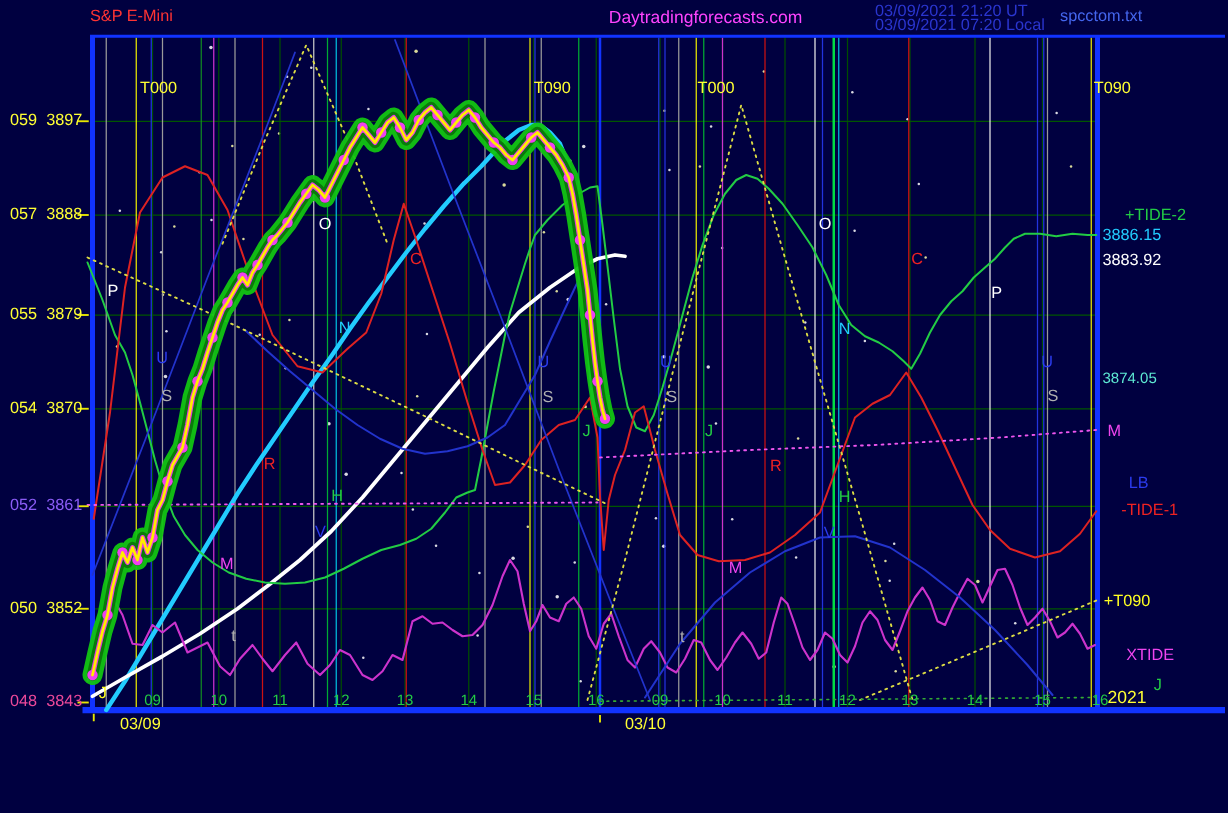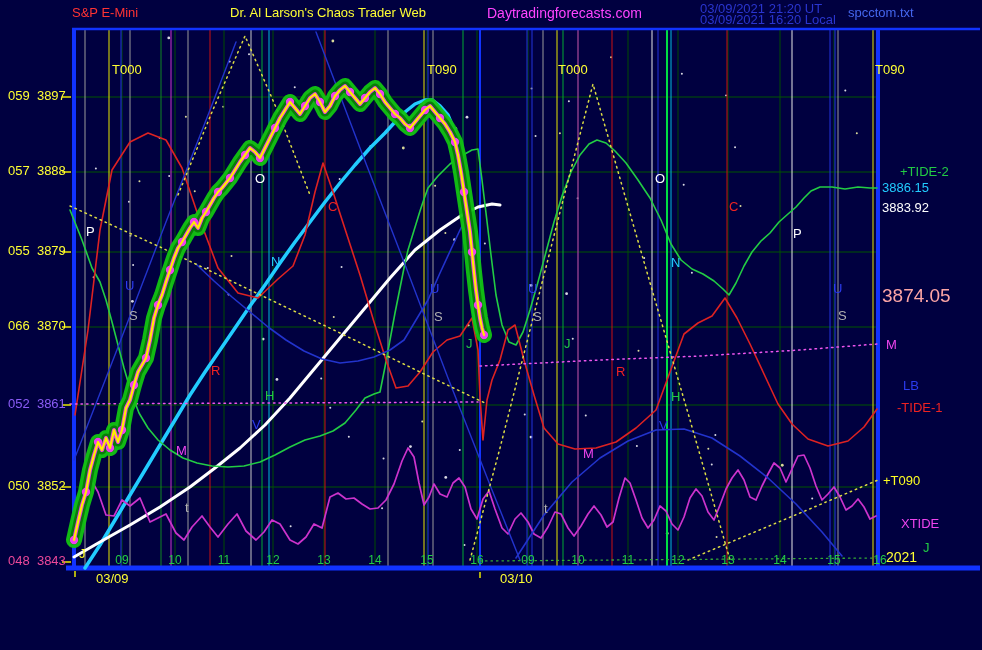--- a/index.html
+++ b/index.html
@@ -12,24 +12,23 @@
   .t-dblue{color:#2a35cf;font-size:13px;}
   .t-blue{color:#4466ee;font-size:13px;}
   .copyright{color:#ffff33;font-size:13px;}
   svg text{font-family:"Liberation Sans",sans-serif;}
 </style>
 </head>
 <body>
 
 <div class="screen">
   <div class="txt t-red" style="left:72px;top:6px">S&amp;P E-Mini</div>
-  <div class="txt t-yel" style="left:230px;top:6px">Dr. Al Larson's Chaos Trader Web</div>
   <div class="txt t-mag" style="left:487px;top:6px">Daytradingforecasts.com</div>
   <div class="txt t-dblue" style="left:700px;top:2px">03/09/2021 21:20 UT</div>
-  <div class="txt t-dblue" style="left:700px;top:13px">03/09/2021 16:20 Local</div>
+  <div class="txt t-dblue" style="left:700px;top:13px">03/09/2021 07:20 Local</div>
   <div class="txt t-blue" style="left:848px;top:6px">spcctom.txt</div>
 
   <svg id="chart-svg" width="982" height="650" style="position:absolute;left:0;top:0">
       <circle cx="782.2777134773662" cy="465.25411522633743" r="1.4" fill="#ffffaa" opacity="0.85"></circle>
       <circle cx="524.734246399177" cy="414.545524691358" r="1" fill="#ffffff" opacity="0.85"></circle>
       <circle cx="636.8821373456791" cy="445.93569958847735" r="1" fill="#ffffff" opacity="0.85"></circle>
       <circle cx="667.2399048353909" cy="533.4987139917696" r="1.4" fill="#ffffaa" opacity="0.85"></circle>
       <circle cx="223.21495627572017" cy="106.8641975308642" r="1" fill="#ffffaa" opacity="0.85"></circle>
       <circle cx="207.77025462962965" cy="267.8840020576132" r="1" fill="#ffffff" opacity="0.85"></circle>
       <circle cx="611.0909850823045" cy="57.29886831275721" r="1" fill="#ffffaa" opacity="0.85"></circle>
@@ -251,21 +250,21 @@
       <line x1="62" y1="487" x2="71" y2="487" stroke="#e8e800" stroke-width="1.5"></line>
       <line x1="62" y1="562" x2="71" y2="562" stroke="#e8e800" stroke-width="1.5"></line>
       <line x1="75" y1="571" x2="75" y2="577" stroke="#e8e800" stroke-width="1.5"></line>
       <line x1="480" y1="572" x2="480" y2="578" stroke="#e8e800" stroke-width="1.5"></line>
     </svg>
 
   <div id="label-layer">
       <div class="txt" style="left: 8px; top: 89px; color: rgb(255, 255, 51); font-size: 13px;">059  3897</div>
       <div class="txt" style="left: 8px; top: 164px; color: rgb(255, 255, 51); font-size: 13px;">057  3888</div>
       <div class="txt" style="left: 8px; top: 244px; color: rgb(255, 255, 51); font-size: 13px;">055  3879</div>
-      <div class="txt" style="left: 8px; top: 319px; color: rgb(255, 255, 51); font-size: 13px;">066  3870</div>
+      <div class="txt" style="left: 8px; top: 319px; color: rgb(255, 255, 51); font-size: 13px;">054  3870</div>
       <div class="txt" style="left: 8px; top: 397px; color: #8b5cf6; font-size: 13px;">052  3861</div>
       <div class="txt" style="left: 8px; top: 479px; color: rgb(255, 255, 51); font-size: 13px;">050  3852</div>
       <div class="txt" style="left: 8px; top: 554px; color: #ec4899; font-size: 13px;">048  3843</div>
       <div class="txt" style="left: 122px; top: 554px; color: rgb(34, 204, 68); font-size: 12px; transform: translateX(-50%);">09</div>
       <div class="txt" style="left: 175px; top: 554px; color: rgb(34, 204, 68); font-size: 12px; transform: translateX(-50%);">10</div>
       <div class="txt" style="left: 224px; top: 554px; color: rgb(34, 204, 68); font-size: 12px; transform: translateX(-50%);">11</div>
       <div class="txt" style="left: 273px; top: 554px; color: rgb(34, 204, 68); font-size: 12px; transform: translateX(-50%);">12</div>
       <div class="txt" style="left: 324px; top: 554px; color: rgb(34, 204, 68); font-size: 12px; transform: translateX(-50%);">13</div>
       <div class="txt" style="left: 375px; top: 554px; color: rgb(34, 204, 68); font-size: 12px; transform: translateX(-50%);">14</div>
       <div class="txt" style="left: 427px; top: 554px; color: rgb(34, 204, 68); font-size: 12px; transform: translateX(-50%);">15</div>
@@ -281,21 +280,21 @@
       <div class="txt" style="left: 96px; top: 572px; color: rgb(255, 255, 51); font-size: 13px;">03/09</div>
       <div class="txt" style="left: 500px; top: 572px; color: rgb(255, 255, 51); font-size: 13px;">03/10</div>
       <div class="txt" style="left: 886px; top: 550px; color: rgb(255, 255, 51); font-size: 14px;">2021</div>
       <div class="txt" style="left: 112px; top: 63px; color: rgb(255, 255, 51); font-size: 13px;">T000</div>
       <div class="txt" style="left: 427px; top: 63px; color: rgb(255, 255, 51); font-size: 13px;">T090</div>
       <div class="txt" style="left: 558px; top: 63px; color: rgb(255, 255, 51); font-size: 13px;">T000</div>
       <div class="txt" style="left: 875px; top: 63px; color: rgb(255, 255, 51); font-size: 13px;">T090</div>
       <div class="txt" style="left: 900px; top: 165px; color: rgb(34, 204, 68); font-size: 13px;">+TIDE-2</div>
       <div class="txt" style="left: 882px; top: 181px; color: rgb(34, 204, 255); font-size: 13px;">3886.15</div>
       <div class="txt" style="left: 882px; top: 201px; color: rgb(255, 255, 255); font-size: 13px;">3883.92</div>
-      <div class="txt" style="left: 882px; top: 286px; color: #fca5a5; font-size: 19px;">3874.05</div>
+      <div class="txt" style="left: 882px; top: 296px; color: #5eead4; font-size: 12px;">3874.05</div>
       <div class="txt" style="left: 886px; top: 338px; color: rgb(238, 68, 238); font-size: 13px;">M</div>
       <div class="txt" style="left: 903px; top: 379px; color: rgb(43, 59, 238); font-size: 13px;">LB</div>
       <div class="txt" style="left: 897px; top: 401px; color: rgb(238, 34, 34); font-size: 13px;">-TIDE-1</div>
       <div class="txt" style="left: 883px; top: 474px; color: rgb(255, 255, 34); font-size: 13px;">+T090</div>
       <div class="txt" style="left: 901px; top: 517px; color: rgb(238, 68, 238); font-size: 13px;">XTIDE</div>
       <div class="txt" style="left: 923px; top: 541px; color: rgb(34, 204, 68); font-size: 13px;">J</div>
     </div>
 
 </div>
 

